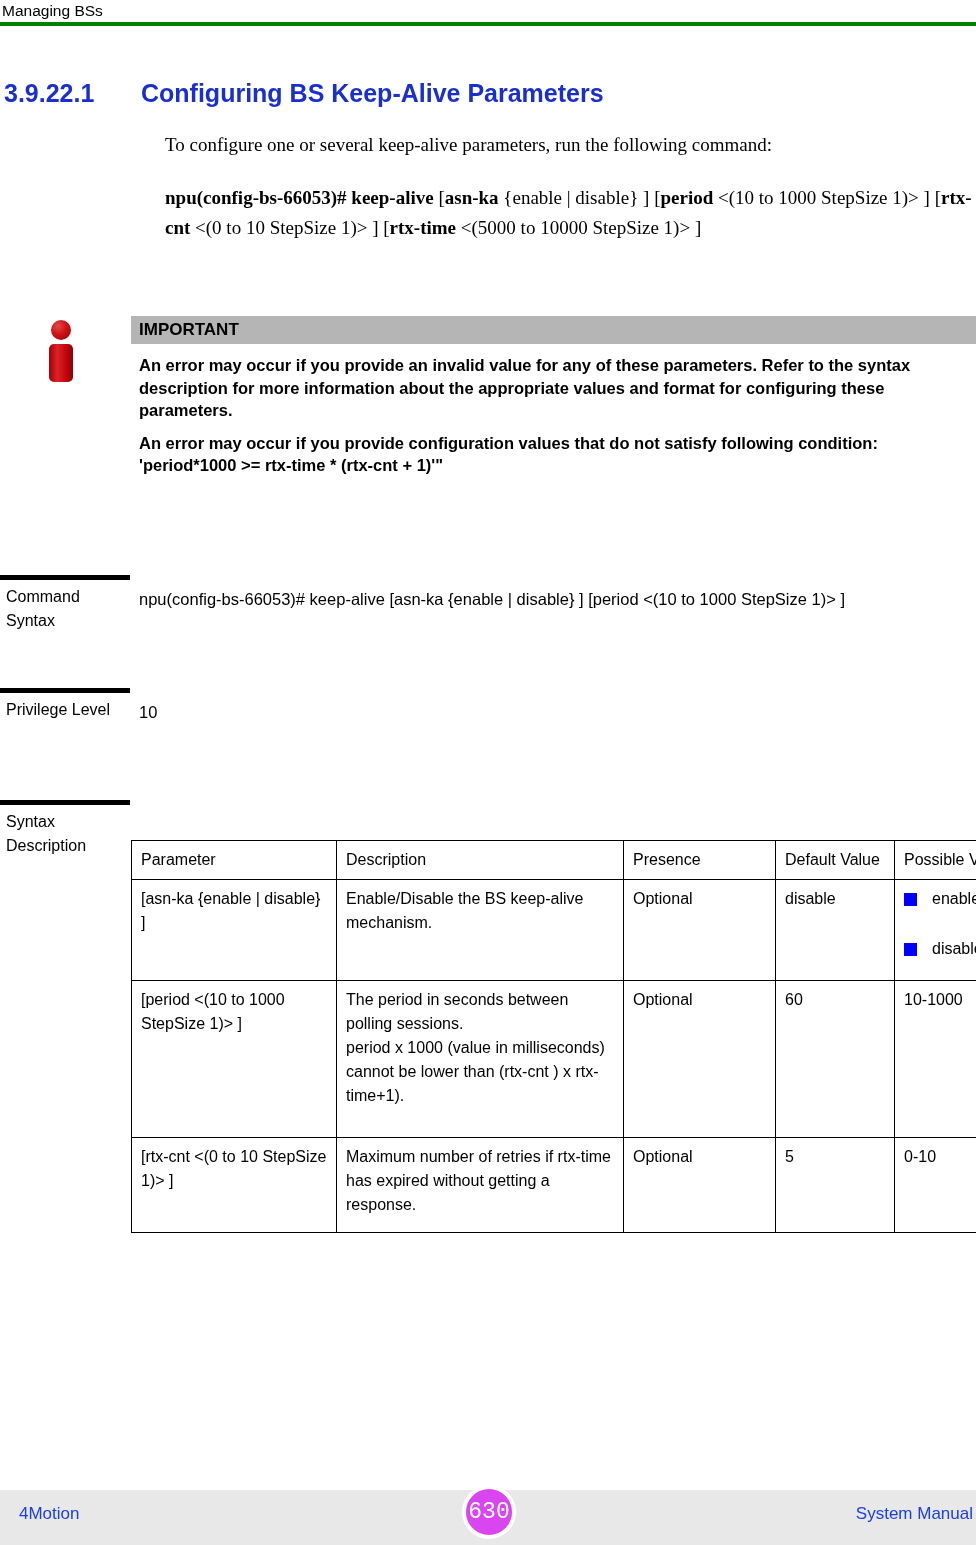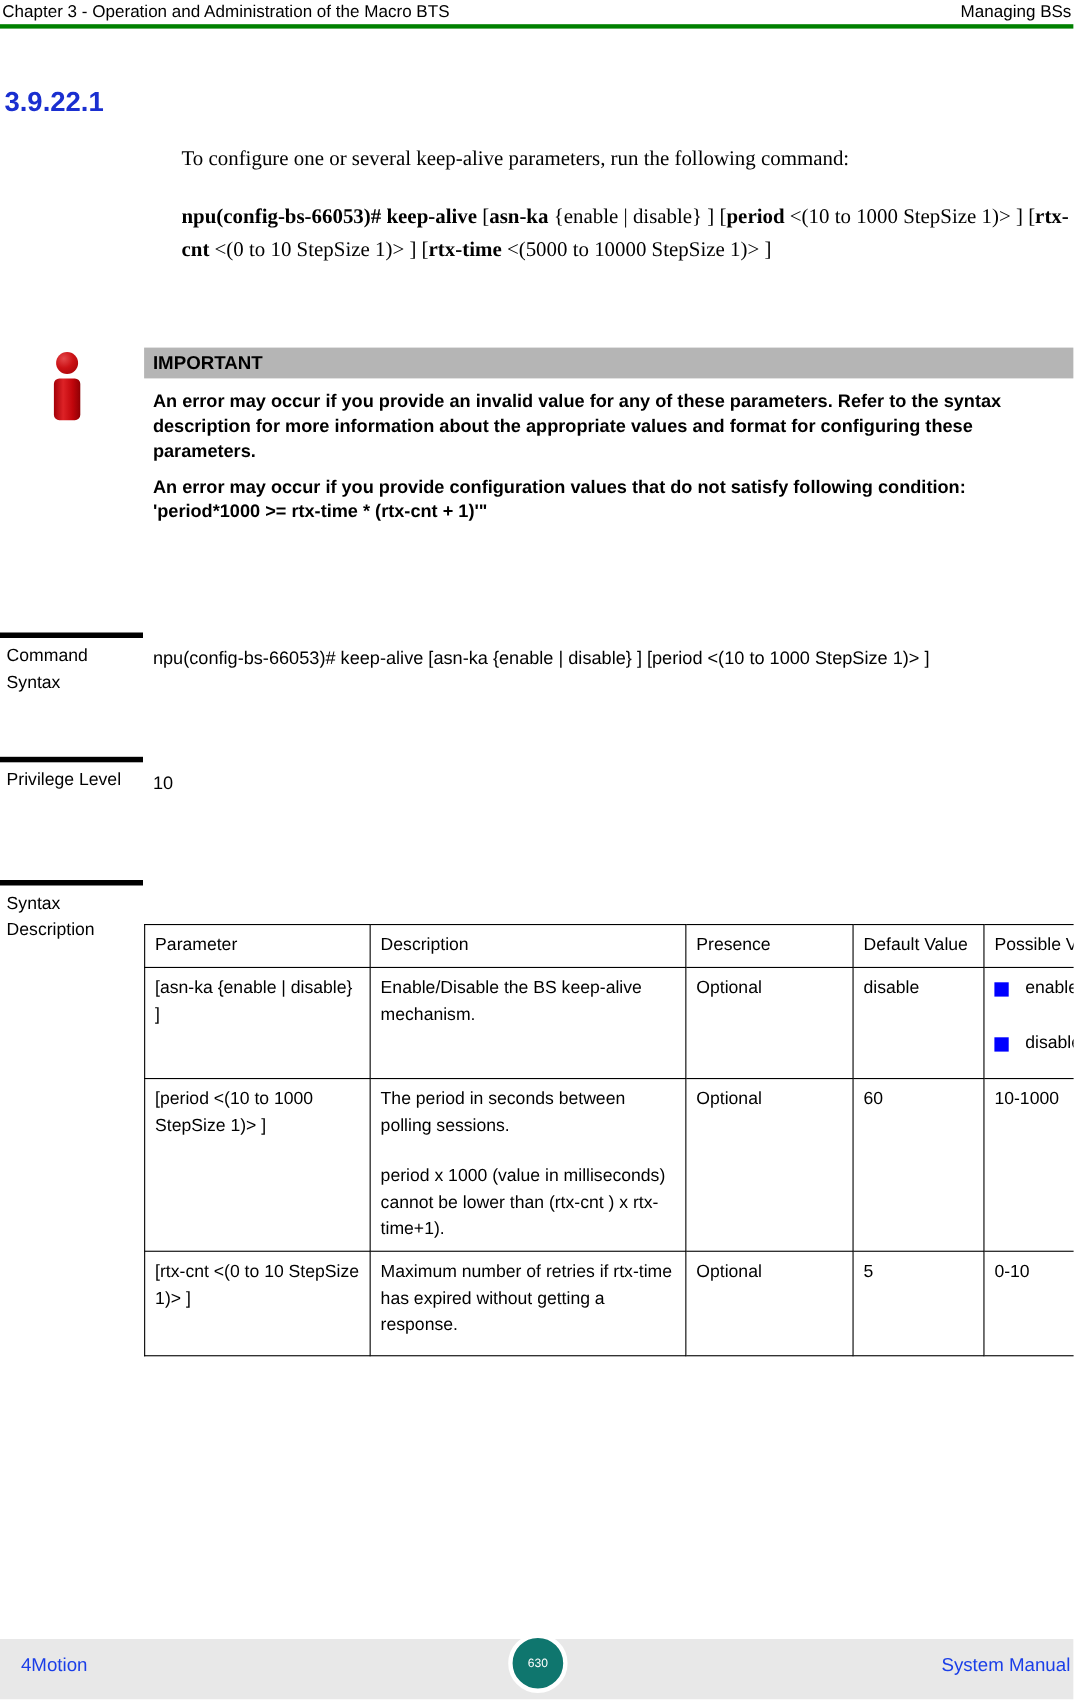--- a/index.html
+++ b/index.html
@@ -167,21 +167,21 @@
   }
   .param-table .c-param { width: 186px; margin-top: 22px; }
   .param-table .c-desc  { width: 268px; }
   .param-table .c-pres  { width: 133px; }
   .param-table .c-def   { width: 100px; }
   .param-table .c-poss  { width: 158px; }
   .param-table tr.row-1 td { height: 86px; }
   .param-table tr.row-2 td { height: 142px; }
   .param-table tr.row-3 td { height: 80px; }
   .desc-para { margin: 0; }
-  .desc-para + .desc-para { margin-top: 22px; }
+  .desc-para + .desc-para { }
   .bullet-list { margin: 0; padding: 0; list-style: none; }
   .bullet-list li {
     position: relative;
     padding-left: 28px;
     margin-bottom: 26px;
   }
   .bullet-list li:last-child { margin-bottom: 0; }
   .bullet-list li .sq {
     position: absolute;
     left: 0; top: 6px;
@@ -207,40 +207,41 @@
     position: absolute;
     right: 3px; top: 14px;
     color: #1a3ee8;
     font-size: 17px;
   }
   .footer-page {
     position: absolute;
     left: 462px; top: 1485px;
     width: 54px; height: 54px;
     border-radius: 50%;
-    background: #0f766e;
+    background: #d946ef;
     border: 4px solid #ffffff;
     box-sizing: border-box;
     color: #ffffff;
-    font-size: 11px;
+    font-size: 23px;
     text-align: center;
     line-height: 46px;
+    font-family: Liberation Mono, monospace;
   }
 </style>
 </head>
 <body>
 
 <div class="page-header">
-  <span class="hdr-left">Chapter 3 - Operation and Administration of the Macro BTS</span>
   <span class="hdr-right">Managing BSs</span>
 </div>
 <div class="header-rule"></div>
 
 <div class="section-heading">
   <span class="sec-num">3.9.22.1</span>
+  <span class="sec-title">Configuring BS Keep-Alive Parameters</span>
 </div>
 
 <div class="body-col" id="intro-para">
   <span>To configure one or several keep-alive parameters, run the following command:</span>
 </div>
 
 <div class="body-col" id="cmd-syntax-para">
   <span class="mono-b">npu(config-bs-66053)# keep-alive</span>
   <span>[</span><span class="mono-b">asn-ka</span>
   <span>{enable | disable} ]</span>

